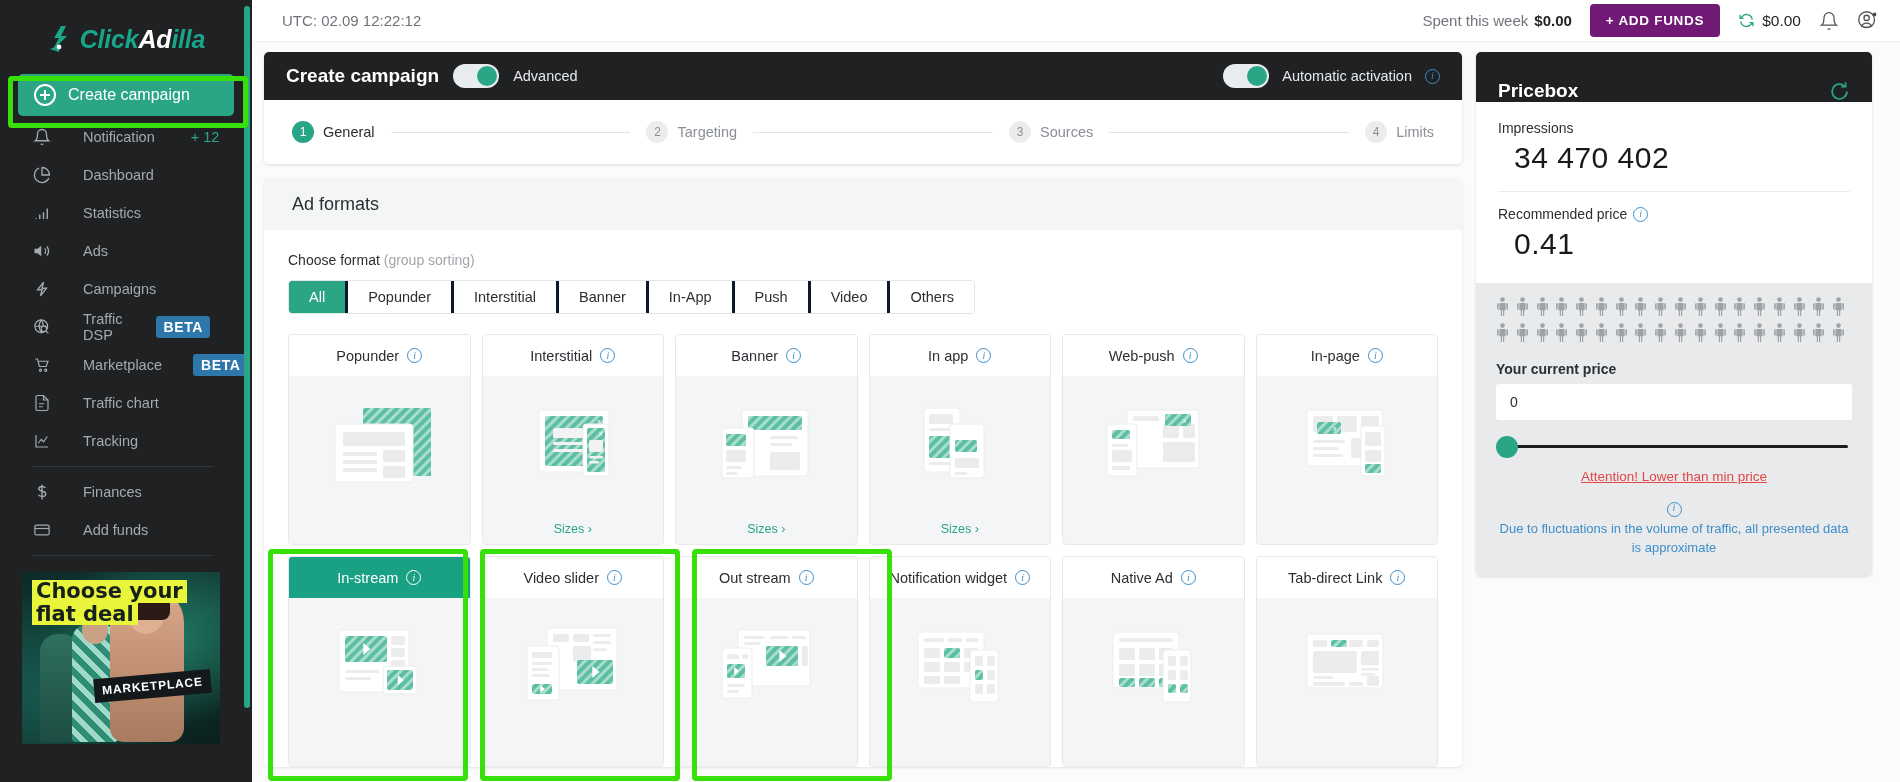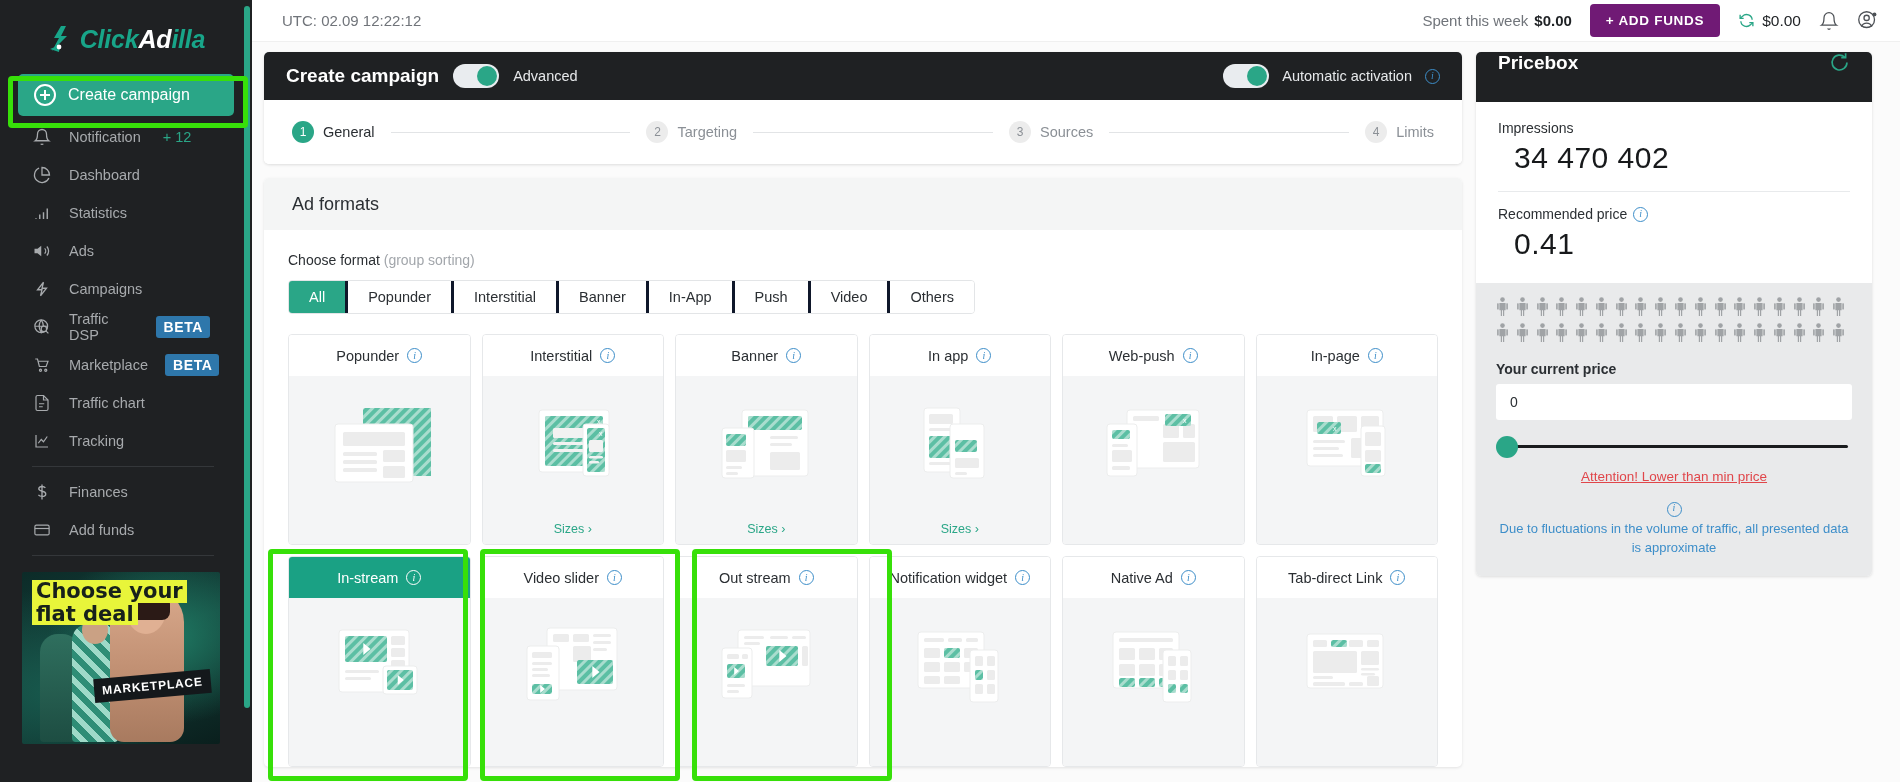--- a/index.html
+++ b/index.html
@@ -41,21 +41,21 @@
   .plus-circle::after { top: 4px; bottom: 4px; left: 8px; width: 2px; }
 
   .green-box {
     position: absolute; border: 5px solid #37e009; border-radius: 4px;
     pointer-events: none; z-index: 30;
   }
 
   .nav { margin-top: 2px; }
   .nav-item {
     display: flex; align-items: center; height: 38px;
-    padding-left: 32px; gap: 17px; color: #a7aaad; font-size: 14.5px;
+    padding-left: 32px; gap: 31px; color: #a7aaad; font-size: 14.5px;
     cursor: pointer; position: relative;
   }
   .nav-item .ico { width: 20px; height: 20px; flex: 0 0 20px; display: flex;
      align-items: center; justify-content: center; color: #a7aaad; }
   .nav-item svg { display: block; }
   .nav-plus { color: #2aa687; margin-left: 5px; }
   .badge-beta {
     background: #2e77ab; color: #fff; font-size: 14px; font-weight: bold;
     letter-spacing: .6px; padding: 3px 7px 3px 8px; border-radius: 3px;
     margin-left: auto; margin-right: 42px;
@@ -199,21 +199,21 @@
   .info-i.on-dark { border-color: #3d8ec9; color: #3d8ec9; }
 
   
   .art { position: absolute; left: 0; right: 0; top: 26px; height: 112px; }
   .art svg { display: block; margin: 0 auto; }
 
   
   .right-col { width: 396px; flex: 0 0 396px; }
   .pb { background: #fff; border-radius: 5px; overflow: hidden;
     box-shadow: 0 1px 3px rgba(0,0,0,.12); }
-  .pb-head { background: #1f2123; height: 50px; display: flex; align-items: flex-start;
+  .pb-head { background: #1f2123; height: 50px; display: flex; align-items: flex-end;
      padding: 0 22px; }
   .pb-title { color: #fff; font-size: 19px; font-weight: bold; }
   .pb-refresh { margin-left: auto; color: #2aa687; cursor: pointer; display: flex; }
   .pb-body { padding: 18px 22px 22px 22px; }
   .pb-label { font-size: 14px; color: #2b2f33; display: flex; align-items: center; gap: 6px;}
   .pb-big { font-size: 30px; font-weight: normal; color: #17191b; margin-top: 5px;
      letter-spacing: .5px; margin-left: 16px; }
   .pb-hr { height: 1px; background: #e8eaec; margin: 16px 0 14px 0; }
   .pb-grey { background: #e9eaeb; padding: 14px 20px 18px 20px; }
   .people { display: grid; grid-template-columns: repeat(18, 1fr);

